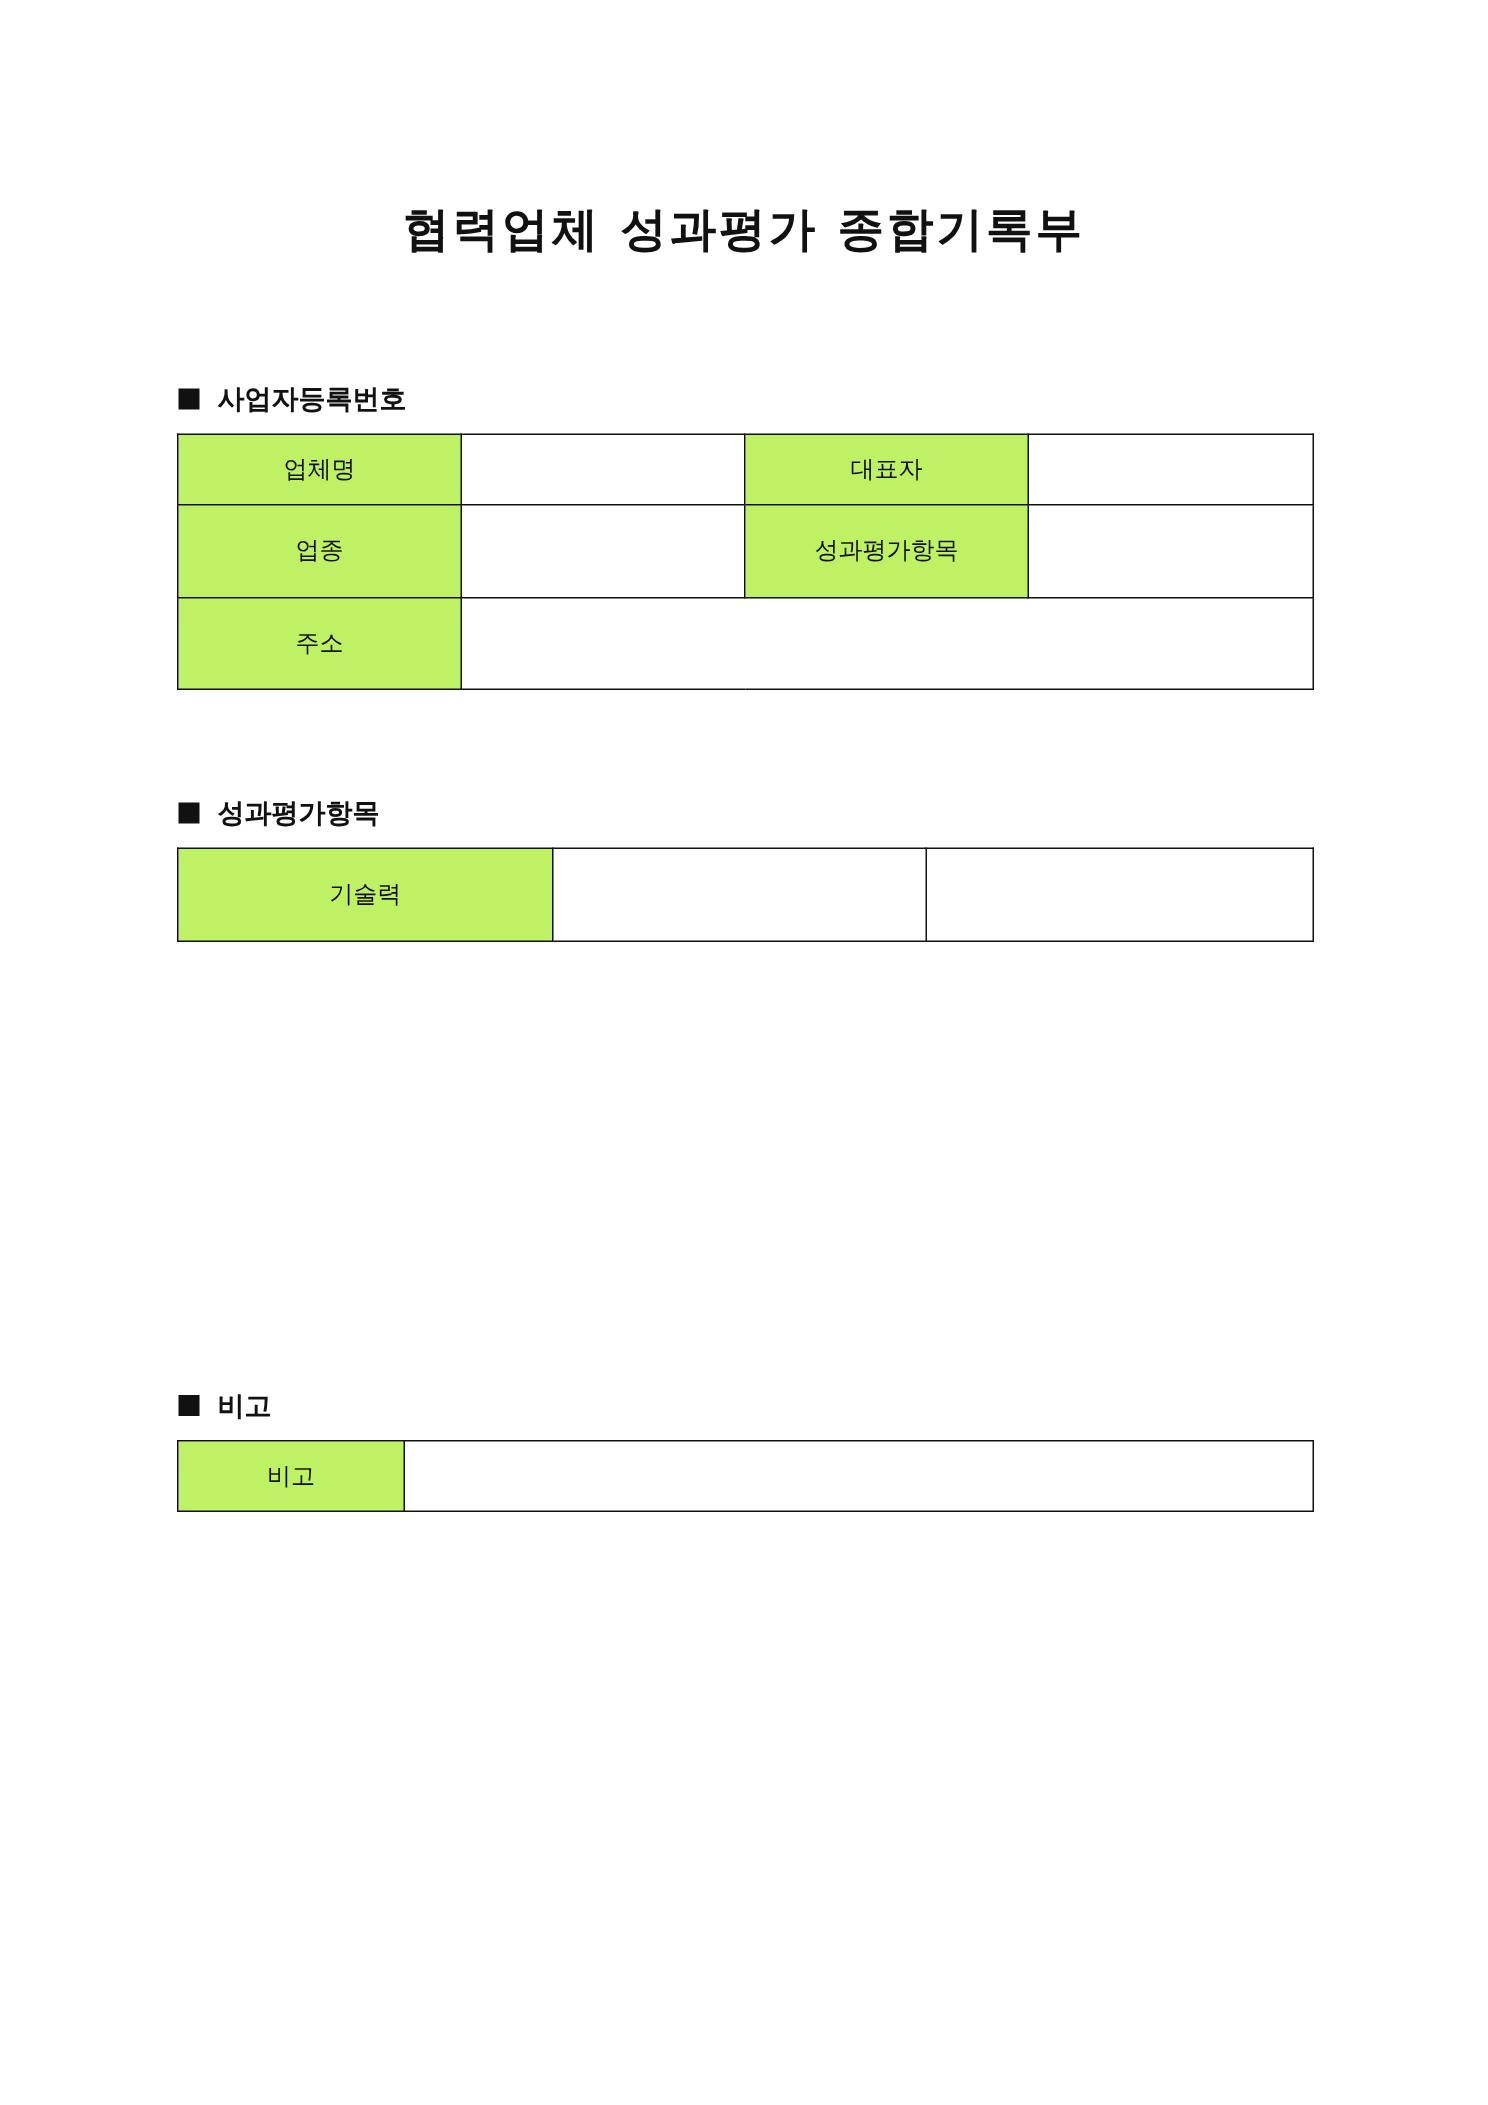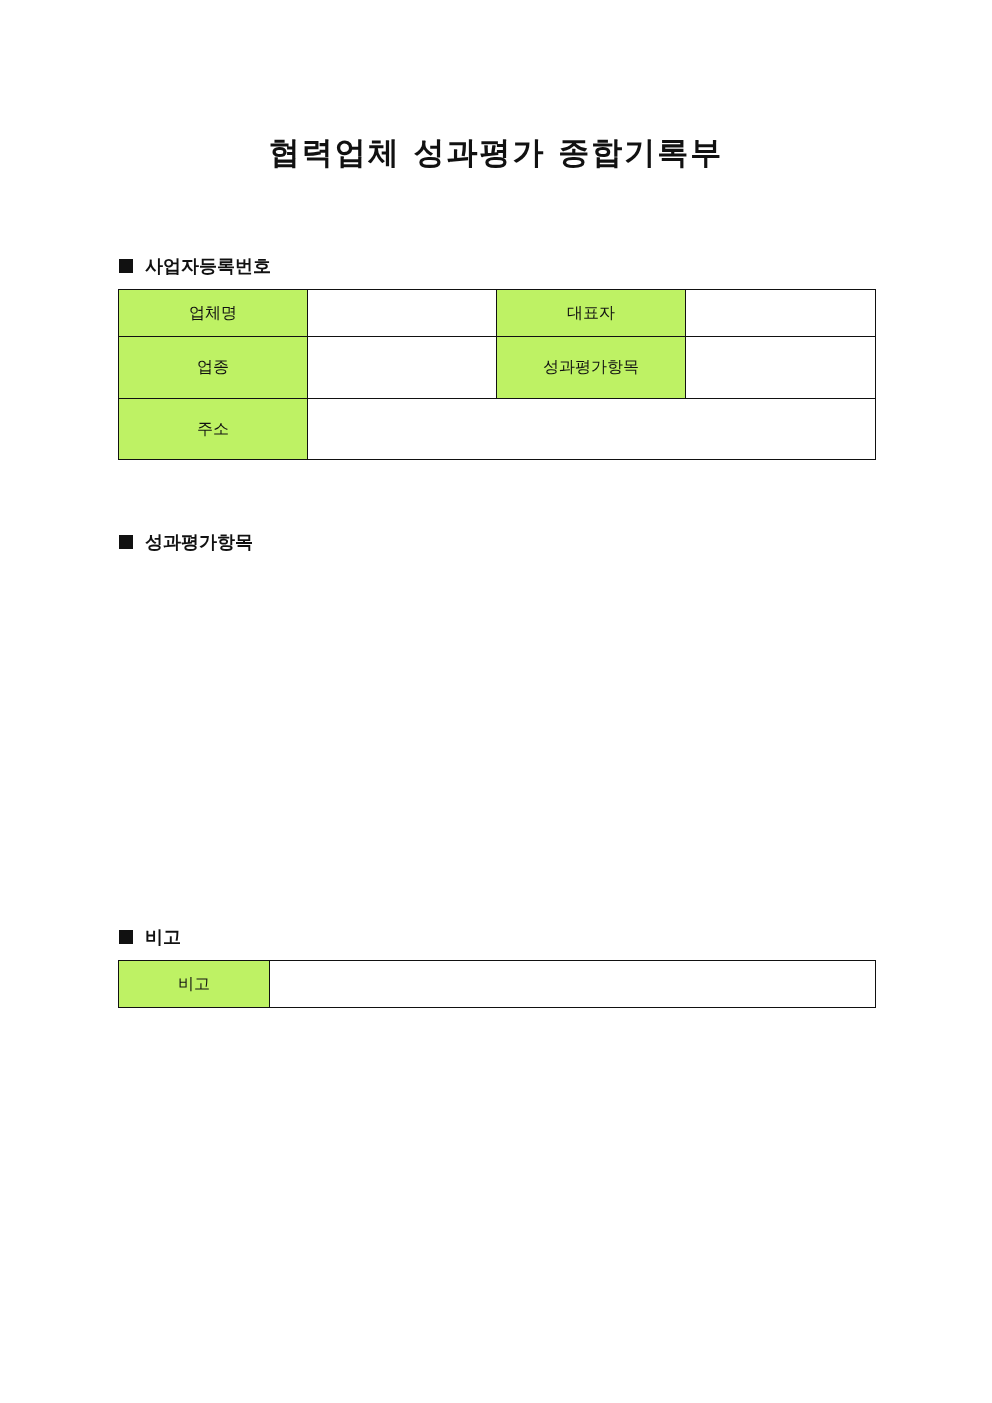--- a/index.html
+++ b/index.html
@@ -54,20 +54,25 @@
   <span>성과평가항목</span>
 </div>
 
 <table style="top:565px; width:757px;">
   <colgroup>
       <col style="width:250px">
       <col style="width:249px">
       <col style="width:258px">
     </colgroup>
   <tbody>
+  <tr style="height:62px;">
+    <td class="label">기술력</td>
+    <td class="value"></td>
+    <td class="value"></td>
+  </tr>
 </tbody>
   </table>
 
 <div class="section-heading" style="top:925px;">
   <span class="sq"></span>
   <span>비고</span>
 </div>
 
 <table style="top:960px; width:757px;">
   <colgroup>

